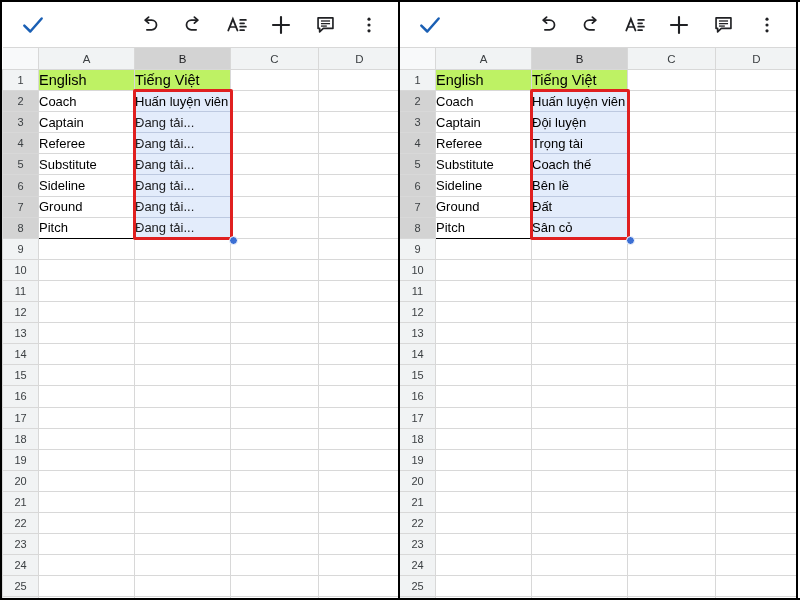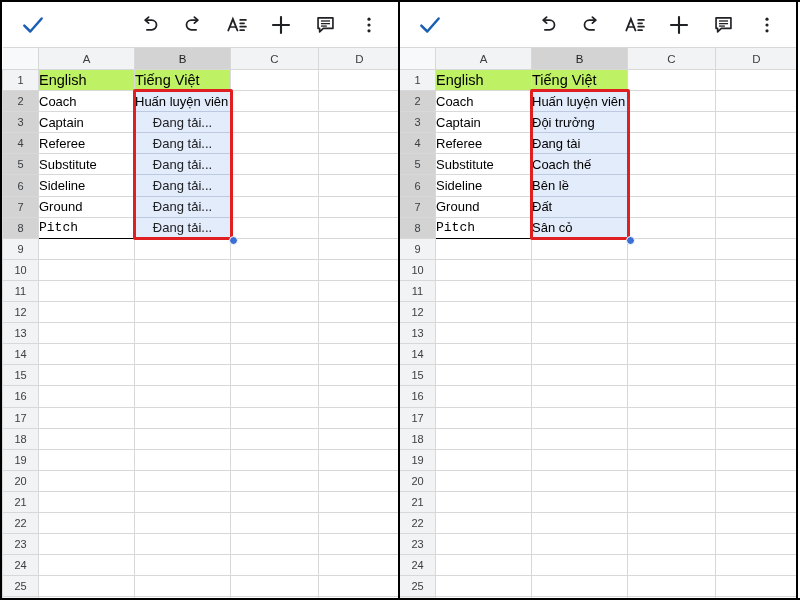--- a/index.html
+++ b/index.html
@@ -105,29 +105,29 @@
     padding: 0 3px;
     vertical-align: middle;
     text-align: left;
     background: #ffffff;
   }
   td.cell.hdrcell {
     background: #bef264;
     font-size: 14.5px;
     border-top: 1px solid #d8d8d8;
   }
-  td.cell.boldbottom { border-bottom: 1px solid #000; font-family: Liberation Mono, monospace; }
+  td.cell.boldbottom { border-bottom: 1px solid #000; }
   td.cell.sel {
     background: #e3ecfb;
     border-left: 1px solid #bdc9e0;
     border-right: 1px solid #bdc9e0;
     border-bottom: 1px solid #bdc9e0;
   }
   td.cell.sel.firstsel { border-top: 2px solid #3b5fa8; }
-  td.cell.center { text-align: center; }
+  td.cell.center { }
   td.cell.loading { color: #202124; }
 
   
   .redbox {
     position: absolute;
     border: 3px solid #e02020;
     border-radius: 2px;
     pointer-events: none;
     z-index: 6;
   }
@@ -497,28 +497,28 @@
             <tr>
               <td class="rowhdr sel">2</td>
               <td class="cell">Coach</td>
               <td class="cell sel firstsel">Huấn luyện viên</td>
               <td class="cell"></td>
               <td class="cell"></td>
             </tr>
             <tr>
               <td class="rowhdr sel">3</td>
               <td class="cell">Captain</td>
-              <td class="cell sel">Đội trưởng</td>
+              <td class="cell sel">Đội luyện</td>
               <td class="cell"></td>
               <td class="cell"></td>
             </tr>
             <tr>
               <td class="rowhdr sel">4</td>
               <td class="cell">Referee</td>
-              <td class="cell sel">Đang tài</td>
+              <td class="cell sel">Trọng tài</td>
               <td class="cell"></td>
               <td class="cell"></td>
             </tr>
             <tr>
               <td class="rowhdr sel">5</td>
               <td class="cell">Substitute</td>
               <td class="cell sel">Coach thế</td>
               <td class="cell"></td>
               <td class="cell"></td>
             </tr>

